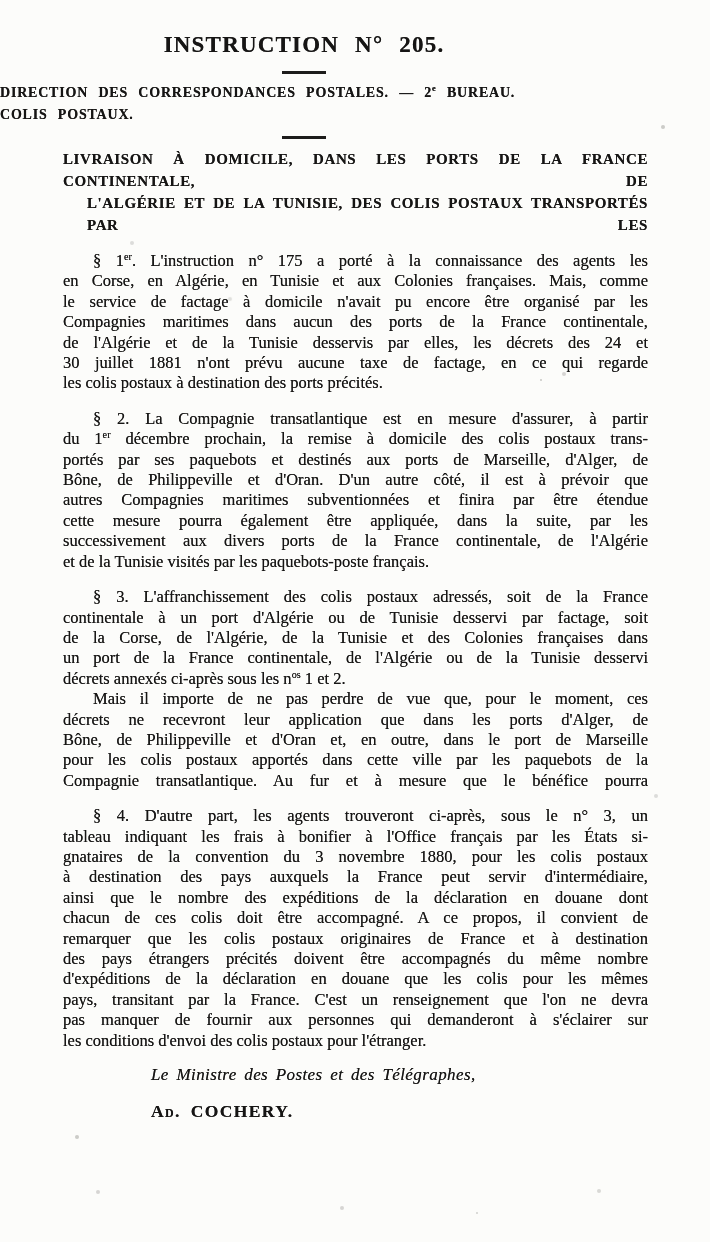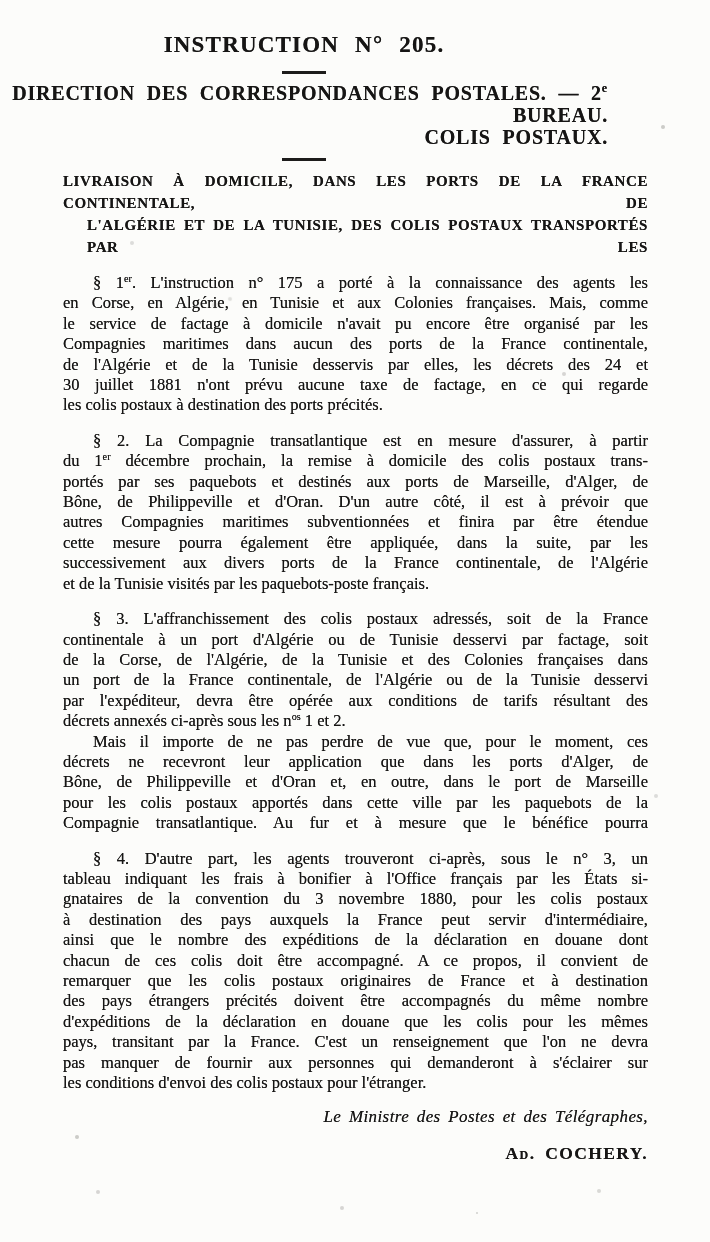--- a/index.html
+++ b/index.html
@@ -20,21 +20,21 @@
   }
   .content{width:585px;margin:0 auto 0 63px;}
   .title{
     margin:0;font-size:23px;font-weight:bold;
     text-align:center;letter-spacing:1.2px;word-spacing:9px;
     line-height:30px;
   }
   .rule{width:44px;height:3px;background:#1d1c1b;margin:11px auto 8px;}
   .rule.r2{margin:10px auto 9px;}
   .dept{
-    font-size:20px;font-weight:bold;text-align:right;
+    font-size:14px;font-weight:bold;text-align:left;
     letter-spacing:.8px;word-spacing:6px;line-height:22px;
   }
   .dept sup{font-size:60%;line-height:0;}
   .subject{
     font-size:15px;font-weight:bold;
     letter-spacing:.6px;word-spacing:3px;line-height:22px;
     margin-top:0;
   }
   .subject .line:not(.first){padding-left:24px;}
   .para{font-size:16.5px;line-height:20.4px;margin-top:15px;}
@@ -43,21 +43,21 @@
   .line{
     text-align:justify;
     text-align-last:justify;
     box-sizing:border-box;
   }
   .line.last{text-align-last:left;}
   sup{font-size:62%;line-height:0;}
   .signature{
     width:585px;margin:13px auto 0 63px;
     padding-left:88px;box-sizing:border-box;
-    text-align:right;
+    text-align:left;
   }
   .sig-role{
     font-style:italic;font-size:17px;line-height:22px;
     letter-spacing:.4px;word-spacing:3px;
   }
   .sig-name{
     margin-top:15px;font-size:17.5px;font-weight:bold;
     font-variant:small-caps;letter-spacing:1.4px;word-spacing:4px;
   }
   .speckles{
@@ -115,21 +115,20 @@
         <div class="line">autres Compagnies maritimes subventionnées et finira par être étendue</div>
         <div class="line">cette mesure pourra également être appliquée, dans la suite, par les</div>
         <div class="line">successivement aux divers ports de la France continentale, de l'Algérie</div>
         <div class="line last">et de la Tunisie visités par les paquebots-poste français.</div>
       </div>
     <div class="para">
         <div class="line first">§ 3. L'affranchissement des colis postaux adressés, soit de la France</div>
         <div class="line">continentale à un port d'Algérie ou de Tunisie desservi par factage, soit</div>
         <div class="line">de la Corse, de l'Algérie, de la Tunisie et des Colonies françaises dans</div>
         <div class="line">un port de la France continentale, de l'Algérie ou de la Tunisie desservi</div>
-        <div class="line">par l'expéditeur, devra être opérée aux conditions de tarifs résultant des</div>
         <div class="line last">décrets annexés ci-après sous les n<sup>os</sup> 1 et 2.</div>
       </div>
     <div class="para flush">
         <div class="line first">Mais il importe de ne pas perdre de vue que, pour le moment, ces</div>
         <div class="line">décrets ne recevront leur application que dans les ports d'Alger, de</div>
         <div class="line">Bône, de Philippeville et d'Oran et, en outre, dans le port de Marseille</div>
         <div class="line">pour les colis postaux apportés dans cette ville par les paquebots de la</div>
         <div class="line">Compagnie transatlantique. Au fur et à mesure que le bénéfice pourra</div>
       </div>
     <div class="para">

